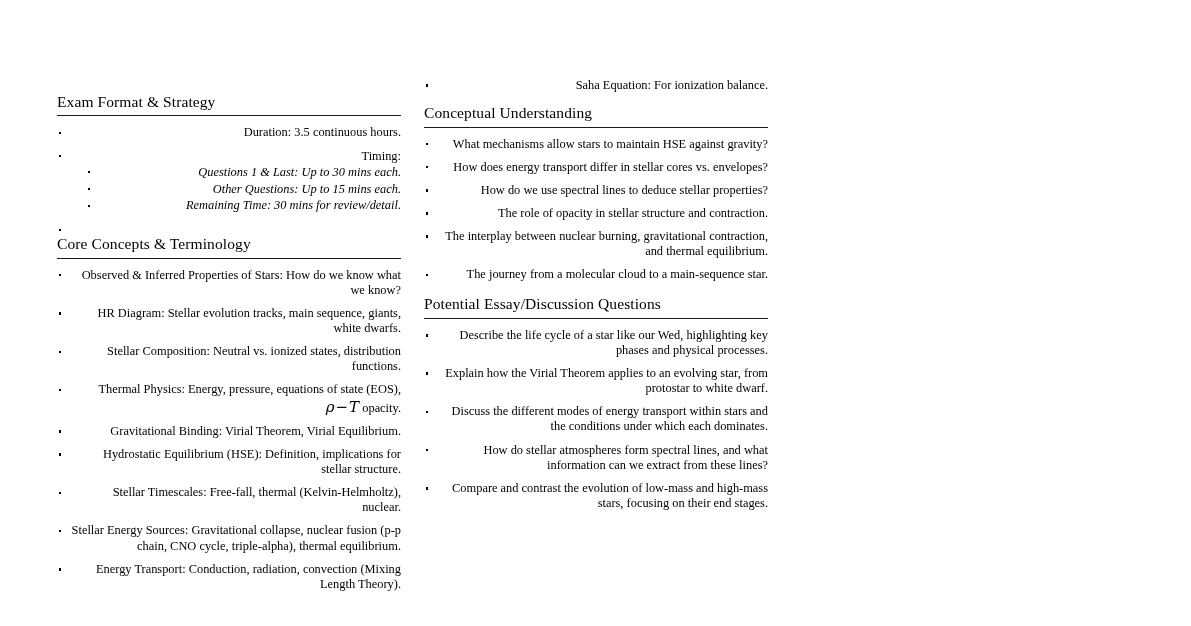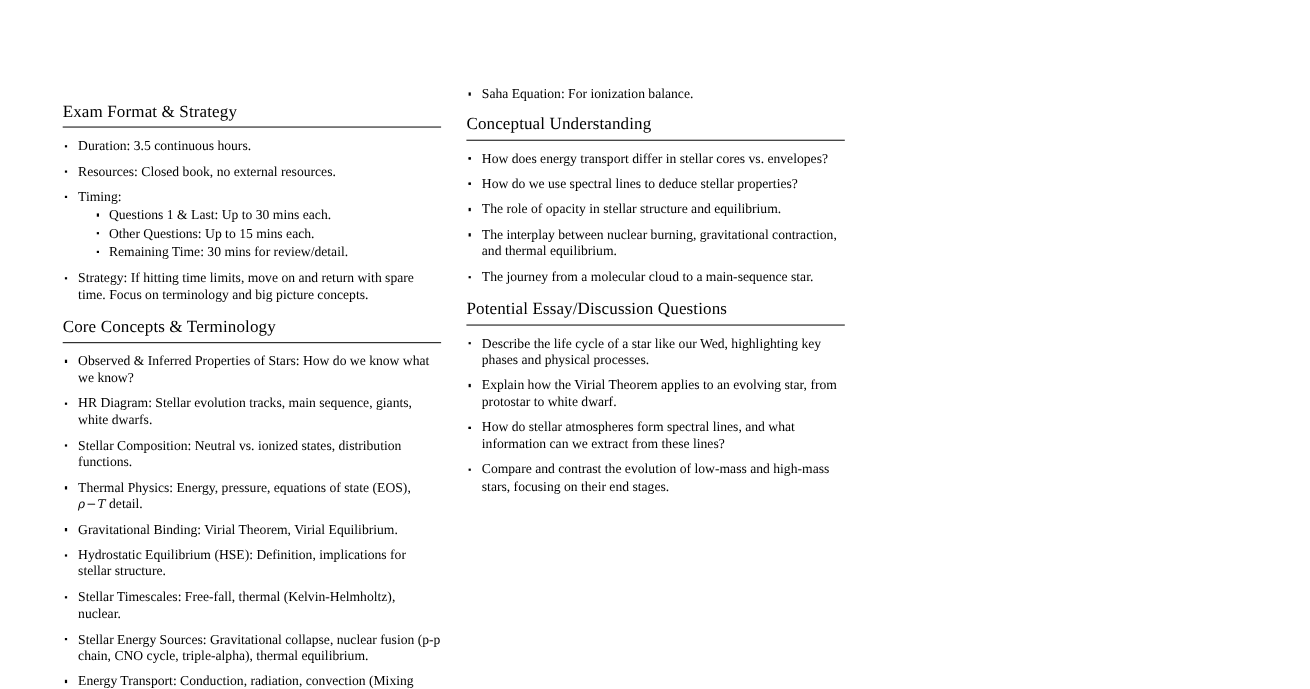--- a/index.html
+++ b/index.html
@@ -43,81 +43,79 @@
     list-style: none;
     margin: 0;
     padding: 0;
   }
   ul.bullets > li {
     position: relative;
     padding-left: 14px;
     font-size: 12.4px;
     line-height: 1.22;
     margin-top: 8px;
+    text-align: right;
   }
   ul.bullets > li:first-child { margin-top: 9px; }
 
   ul.bullets > li > .bullet-dot {
     position: absolute;
     left: 2px;
     top: 0.52em;
     width: 2.4px;
     height: 2.4px;
     background: #000;
   }
 
   ul.sub-bullets {
     list-style: none;
     margin: 0;
     padding: 0 0 0 15px;
+    font-style: italic;
   }
   ul.sub-bullets > li {
     position: relative;
     padding-left: 13px;
     font-size: 12.4px;
     line-height: 1.28;
     margin-top: 1px;
   }
   ul.sub-bullets > li > .bullet-dot {
     position: absolute;
     left: 2px;
     top: 0.52em;
     width: 2.4px;
     height: 2.4px;
     background: #000;
   }
 
   .math {
     font-family: "DejaVu Serif", "Liberation Serif", serif;
     font-style: italic;
-    font-size: 11px;
+    font-size: 15px;
   }
   .math .op {
     font-style: normal;
     padding: 0 1px;
   }
   .spacer-12 { height: 12px; }
 </style>
 </head>
 <body>
 
 <div class="page">
 
   <div class="column column-left" style="top:92px;">
 
     <div>
       <h2 class="section-heading">Exam Format &amp; Strategy</h2>
       <ul class="bullets">
         <li>
           <span class="bullet-dot"></span>
           <span>Duration: 3.5 continuous hours.</span>
-        </li>
-        <li>
-          <span class="bullet-dot"></span>
-          <span>Resources: Closed book, no external resources.</span>
         </li>
         <li>
           <span class="bullet-dot"></span>
           <span>Timing:</span>
           <ul class="sub-bullets">
             <li>
               <span class="bullet-dot"></span>
               <span>Questions 1 &amp; Last: Up to 30 mins each.</span>
             </li>
             <li>
@@ -125,21 +123,20 @@
               <span>Other Questions: Up to 15 mins each.</span>
             </li>
             <li>
               <span class="bullet-dot"></span>
               <span>Remaining Time: 30 mins for review/detail.</span>
             </li>
           </ul>
         </li>
         <li>
           <span class="bullet-dot"></span>
-          <span>Strategy: If hitting time limits, move on and return with spare time. Focus on terminology and big picture concepts.</span>
         </li>
       </ul>
     </div>
 
     <div class="spacer-12"></div>
 
     <div>
       <h2 class="section-heading">Core Concepts &amp; Terminology</h2>
       <ul class="bullets">
         <li>
@@ -151,21 +148,21 @@
           <span>HR Diagram: Stellar evolution tracks, main sequence, giants, white dwarfs.</span>
         </li>
         <li>
           <span class="bullet-dot"></span>
           <span>Stellar Composition: Neutral vs. ionized states, distribution functions.</span>
         </li>
         <li>
           <span class="bullet-dot"></span>
           <span>Thermal Physics: Energy, pressure, equations of state (EOS),</span>
           <span class="math"><span>ρ</span><span class="op">−</span><span>T</span></span>
-          <span>detail.</span>
+          <span>opacity.</span>
         </li>
         <li>
           <span class="bullet-dot"></span>
           <span>Gravitational Binding: Virial Theorem, Virial Equilibrium.</span>
         </li>
         <li>
           <span class="bullet-dot"></span>
           <span>Hydrostatic Equilibrium (HSE): Definition, implications for stellar structure.</span>
         </li>
         <li>
@@ -196,32 +193,36 @@
     </ul>
 
     <div>
       <h2 class="section-heading">Conceptual Understanding</h2>
       <ul class="bullets">
         <li>
           <span class="bullet-dot"></span>
         </li>
         <li>
           <span class="bullet-dot"></span>
+          <span>What mechanisms allow stars to maintain HSE against gravity?</span>
+        </li>
+        <li>
+          <span class="bullet-dot"></span>
           <span>How does energy transport differ in stellar cores vs. envelopes?</span>
         </li>
         <li>
           <span class="bullet-dot"></span>
         </li>
         <li>
           <span class="bullet-dot"></span>
           <span>How do we use spectral lines to deduce stellar properties?</span>
         </li>
         <li>
           <span class="bullet-dot"></span>
-          <span>The role of opacity in stellar structure and equilibrium.</span>
+          <span>The role of opacity in stellar structure and contraction.</span>
         </li>
         <li>
           <span class="bullet-dot"></span>
           <span>The interplay between nuclear burning, gravitational contraction, and thermal equilibrium.</span>
         </li>
         <li>
           <span class="bullet-dot"></span>
           <span>The journey from a molecular cloud to a main-sequence star.</span>
         </li>
       </ul>
@@ -235,20 +236,21 @@
         <li>
           <span class="bullet-dot"></span>
           <span>Describe the life cycle of a star like our Wed, highlighting key phases and physical processes.</span>
         </li>
         <li>
           <span class="bullet-dot"></span>
           <span>Explain how the Virial Theorem applies to an evolving star, from protostar to white dwarf.</span>
         </li>
         <li>
           <span class="bullet-dot"></span>
+          <span>Discuss the different modes of energy transport within stars and the conditions under which each dominates.</span>
         </li>
         <li>
           <span class="bullet-dot"></span>
           <span>How do stellar atmospheres form spectral lines, and what information can we extract from these lines?</span>
         </li>
         <li>
           <span class="bullet-dot"></span>
           <span>Compare and contrast the evolution of low-mass and high-mass stars, focusing on their end stages.</span>
         </li>
       </ul>

